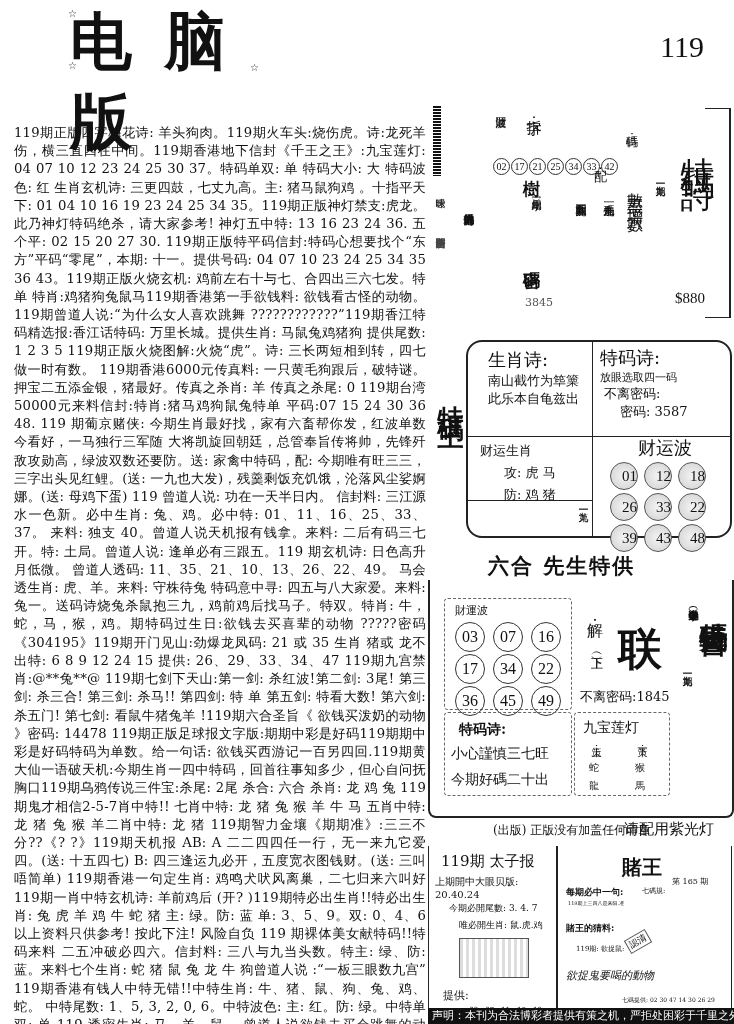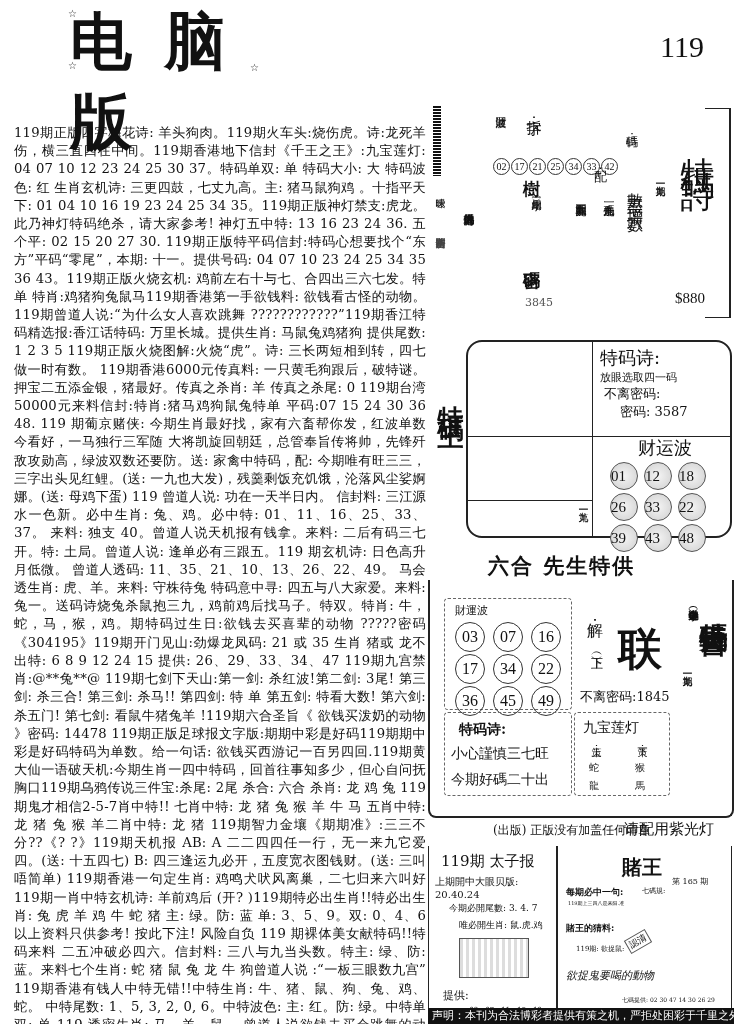--- a/index.html
+++ b/index.html
@@ -27,21 +27,21 @@
 
   
   .tmw-title { position: absolute; left: 434px; top: 385px; writing-mode: vertical-rl; font-size: 26px; font-weight: bold; font-family: "DejaVu Sans", sans-serif; letter-spacing: 10px; }
   .tmw-panel { position: absolute; left: 466px; top: 340px; width: 266px; height: 198px; border: 2px solid #222; border-radius: 16px; }
   .tmw-cell { position: absolute; }
   .tmw-vline { position: absolute; left: 124px; top: 0; bottom: 0; border-left: 1px solid #222; }
   .tmw-hline { position: absolute; left: 0; right: 0; top: 94px; border-top: 1px solid #222; }
   .tmw-hline2 { position: absolute; left: 0; width: 124px; top: 158px; border-top: 1px solid #222; }
   .h18 { font-size: 18px; }
   .h13 { font-size: 13px; line-height: 18px; }
-  .ball { width: 28px; height: 28px; border: 1px solid #555; border-radius: 50%; background: radial-gradient(#f4f4f4, #cfcfcf); font-size: 15px; text-align: left; line-height: 26px; font-family: "Liberation Serif", serif; display: inline-block; }
+  .ball { width: 28px; height: 28px; border: 1px solid #555; border-radius: 50%; background: radial-gradient(#f4f4f4, #cfcfcf); font-size: 15px; text-align: right; line-height: 26px; font-family: "Liberation Serif", serif; display: inline-block; }
   .ballgrid { display: grid; grid-template-columns: repeat(3, 30px); gap: 3px 4px; }
 
   
   .lh-title { position: absolute; left: 488px; top: 552px; font-size: 21px; font-weight: bold; font-family: "DejaVu Sans", sans-serif; letter-spacing: 2px; }
   .lh-frame { position: absolute; left: 428px; top: 580px; width: 306px; height: 238px; border-left: 2px solid #222; border-bottom: 2px solid #222; border-right: 2px solid #222; border-radius: 0 0 8px 8px; }
   .lh-left { position: absolute; left: 444px; top: 598px; width: 128px; height: 112px; border: 1px dashed #666; border-radius: 4px; }
   .lh-left2 { position: absolute; left: 444px; top: 712px; width: 128px; height: 84px; border: 1px dashed #666; border-radius: 4px; }
   .lh-mid { position: absolute; left: 574px; top: 600px; width: 128px; height: 110px; }
   .lh-mid2 { position: absolute; left: 574px; top: 712px; width: 96px; height: 84px; border: 1px dashed #666; border-radius: 4px; }
   .cball { width: 30px; height: 30px; border: 1px solid #333; border-radius: 50%; font-size: 16px; text-align: center; line-height: 28px; font-family: "Liberation Serif", serif; display: inline-block; }
@@ -102,25 +102,35 @@
   <div class="big-poem-title">特碼詩</div>
   <div class="price">$880</div>
   <div class="poem-box"></div>
 </div>
 
 <div class="tmw-title">特碼王</div>
 <div class="tmw-panel">
   <div class="tmw-vline"></div>
   <div class="tmw-hline"></div>
   <div class="tmw-hline2"></div>
+  <div class="tmw-cell" style="left:20px;top:6px">
+    <div class="h18">生肖诗:</div>
+    <div class="h13">南山截竹为筚篥</div>
+    <div class="h13">此乐本自龟兹出</div>
+  </div>
   <div class="tmw-cell" style="left:132px;top:4px">
     <div class="h18">特码诗:</div>
     <div style="font-size:11px">放眼选取四一码</div>
     <div class="h13" style="margin-left:4px">不离密码:</div>
     <div class="h13" style="margin-left:20px">密码: 3587</div>
+  </div>
+  <div class="tmw-cell" style="left:12px;top:100px">
+    <div class="h13">财运生肖</div>
+    <div class="h13" style="margin-left:24px;margin-top:4px">攻: 虎 马</div>
+    <div class="h13" style="margin-left:24px;margin-top:4px">防: 鸡 猪</div>
   </div>
   <div class="vcol small" style="left:108px;top:162px">第一一九</div>
   <div class="tmw-cell" style="left:130px;top:94px;width:134px">
     <div class="h18" style="text-align:center">财运波</div>
     <div class="ballgrid" style="margin-left:12px;margin-top:2px">
       <span class="ball">01</span>
       <span class="ball">12</span>
       <span class="ball">18</span>
       <span class="ball">26</span>
       <span class="ball">33</span>

